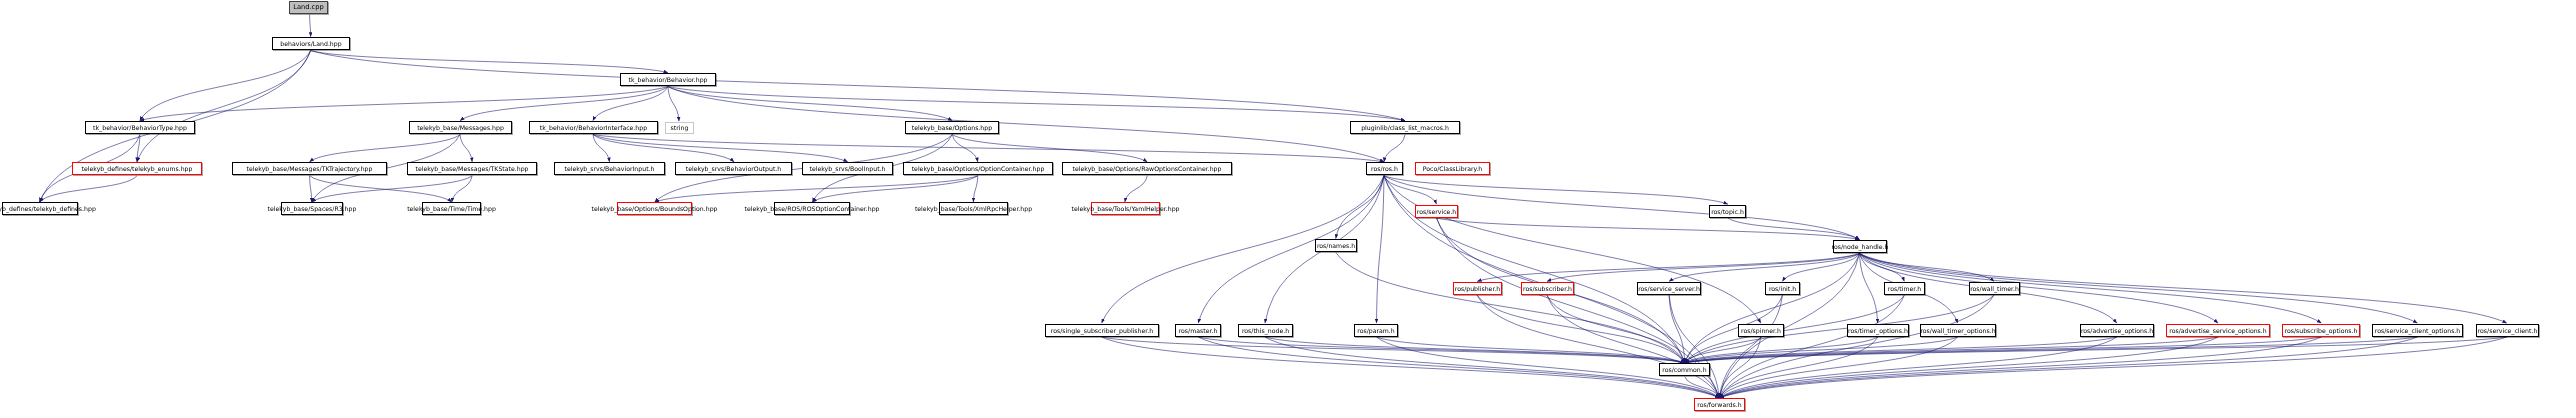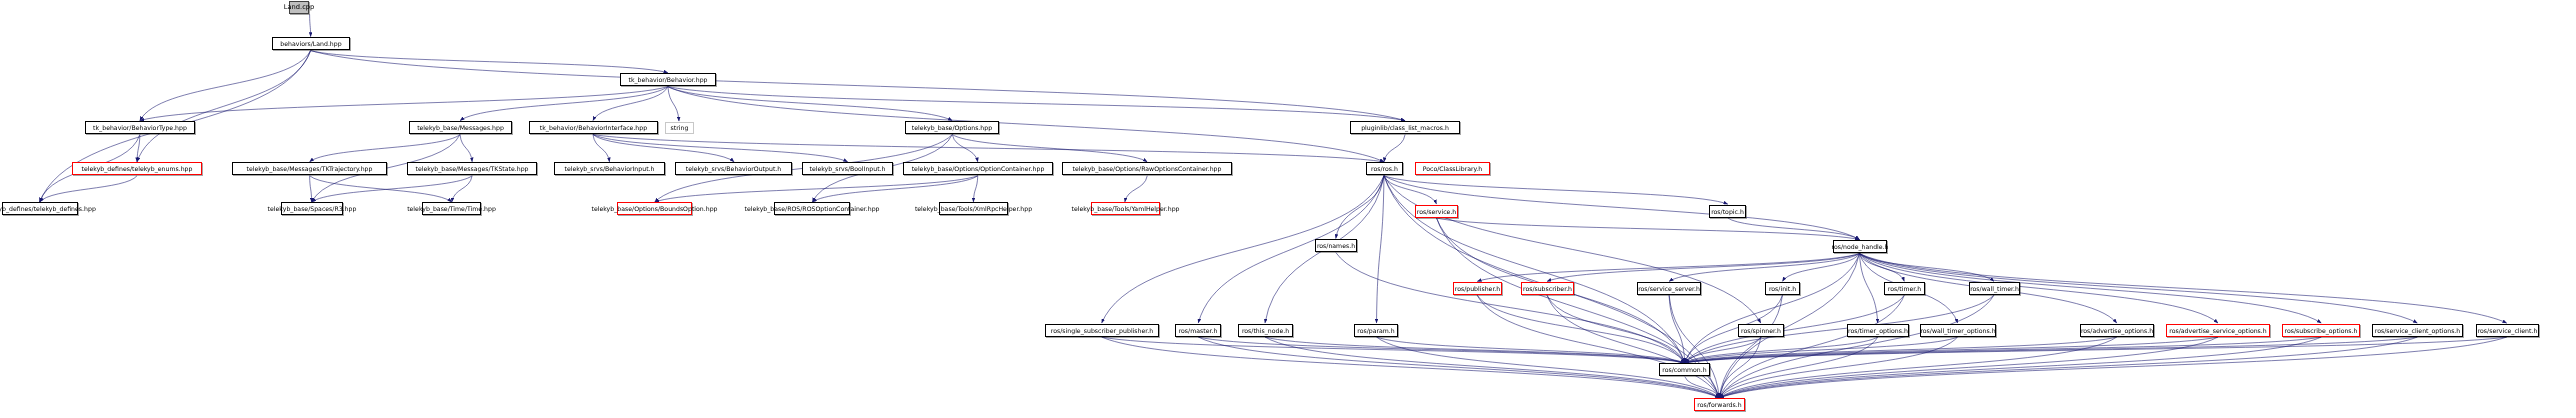--- a/index.html
+++ b/index.html
@@ -126,21 +126,21 @@
         <path d="M4506,654 C4357.74,681.5 3418.76,676.5 3270.5,704" marker-end="url(#arrow)"></path>
         <path d="M4506,654 C4365.78,718.9 3477.72,707.1 3337.5,772" marker-end="url(#arrow)"></path>
         <path d="M4692.5,654 C4521.86,681.5 3441.14,676.5 3270.5,704" marker-end="url(#arrow)"></path>
         <path d="M4692.5,654 C4529.9,718.9 3500.1,707.1 3337.5,772" marker-end="url(#arrow)"></path>
         <path d="M4866,654 C4674.54,681.5 3461.96,676.5 3270.5,704" marker-end="url(#arrow)"></path>
         <path d="M4866,654 C4682.58,718.9 3520.92,707.1 3337.5,772" marker-end="url(#arrow)"></path>
         <path d="M3270.5,731 C3278.54,753.55 3329.46,749.45 3337.5,772" marker-end="url(#arrow)"></path>
       </g>
   </svg>
   <div id="node-layer">
-      <div class="node n-root n-shadow" style="left: 289px; top: 1px; width: 20px; height: 13.4px; font-size: 6.7px;">Land.cpp</div>
+      <div class="node n-root n-shadow" style="left: 289px; top: 1px; width: 39px; height: 13.4px; font-size: 6.7px;">Land.cpp</div>
       <div class="node n-plain n-shadow" style="left: 272px; top: 37px; width: 78px; height: 13.4px; font-size: 6.2px;">behaviors/Land.hpp</div>
       <div class="node n-plain n-shadow" style="left: 620px; top: 73px; width: 96px; height: 13.4px; font-size: 6.2px;">tk_behavior/Behavior.hpp</div>
       <div class="node n-plain n-shadow" style="left: 85px; top: 121px; width: 110px; height: 13.4px; font-size: 6.2px;">tk_behavior/BehaviorType.hpp</div>
       <div class="node n-plain n-shadow" style="left: 409px; top: 121px; width: 103px; height: 13.4px; font-size: 6.2px;">telekyb_base/Messages.hpp</div>
       <div class="node n-plain n-shadow" style="left: 529px; top: 121px; width: 129px; height: 13.4px; font-size: 6.2px;">tk_behavior/BehaviorInterface.hpp</div>
       <div class="node n-ext" style="left: 665px; top: 122px; width: 29px; height: 12.4px; font-size: 6.2px;">string</div>
       <div class="node n-plain n-shadow" style="left: 905px; top: 121px; width: 94px; height: 13.4px; font-size: 6.2px;">telekyb_base/Options.hpp</div>
       <div class="node n-plain n-shadow" style="left: 1350px; top: 121px; width: 110px; height: 13.4px; font-size: 6.2px;">pluginlib/class_list_macros.h</div>
       <div class="node n-red n-shadow" style="left: 72px; top: 162px; width: 130px; height: 13.4px; font-size: 6.2px;">telekyb_defines/telekyb_enums.hpp</div>
       <div class="node n-plain n-shadow" style="left: 232px; top: 162px; width: 155px; height: 13.4px; font-size: 6.2px;">telekyb_base/Messages/TKTrajectory.hpp</div>

